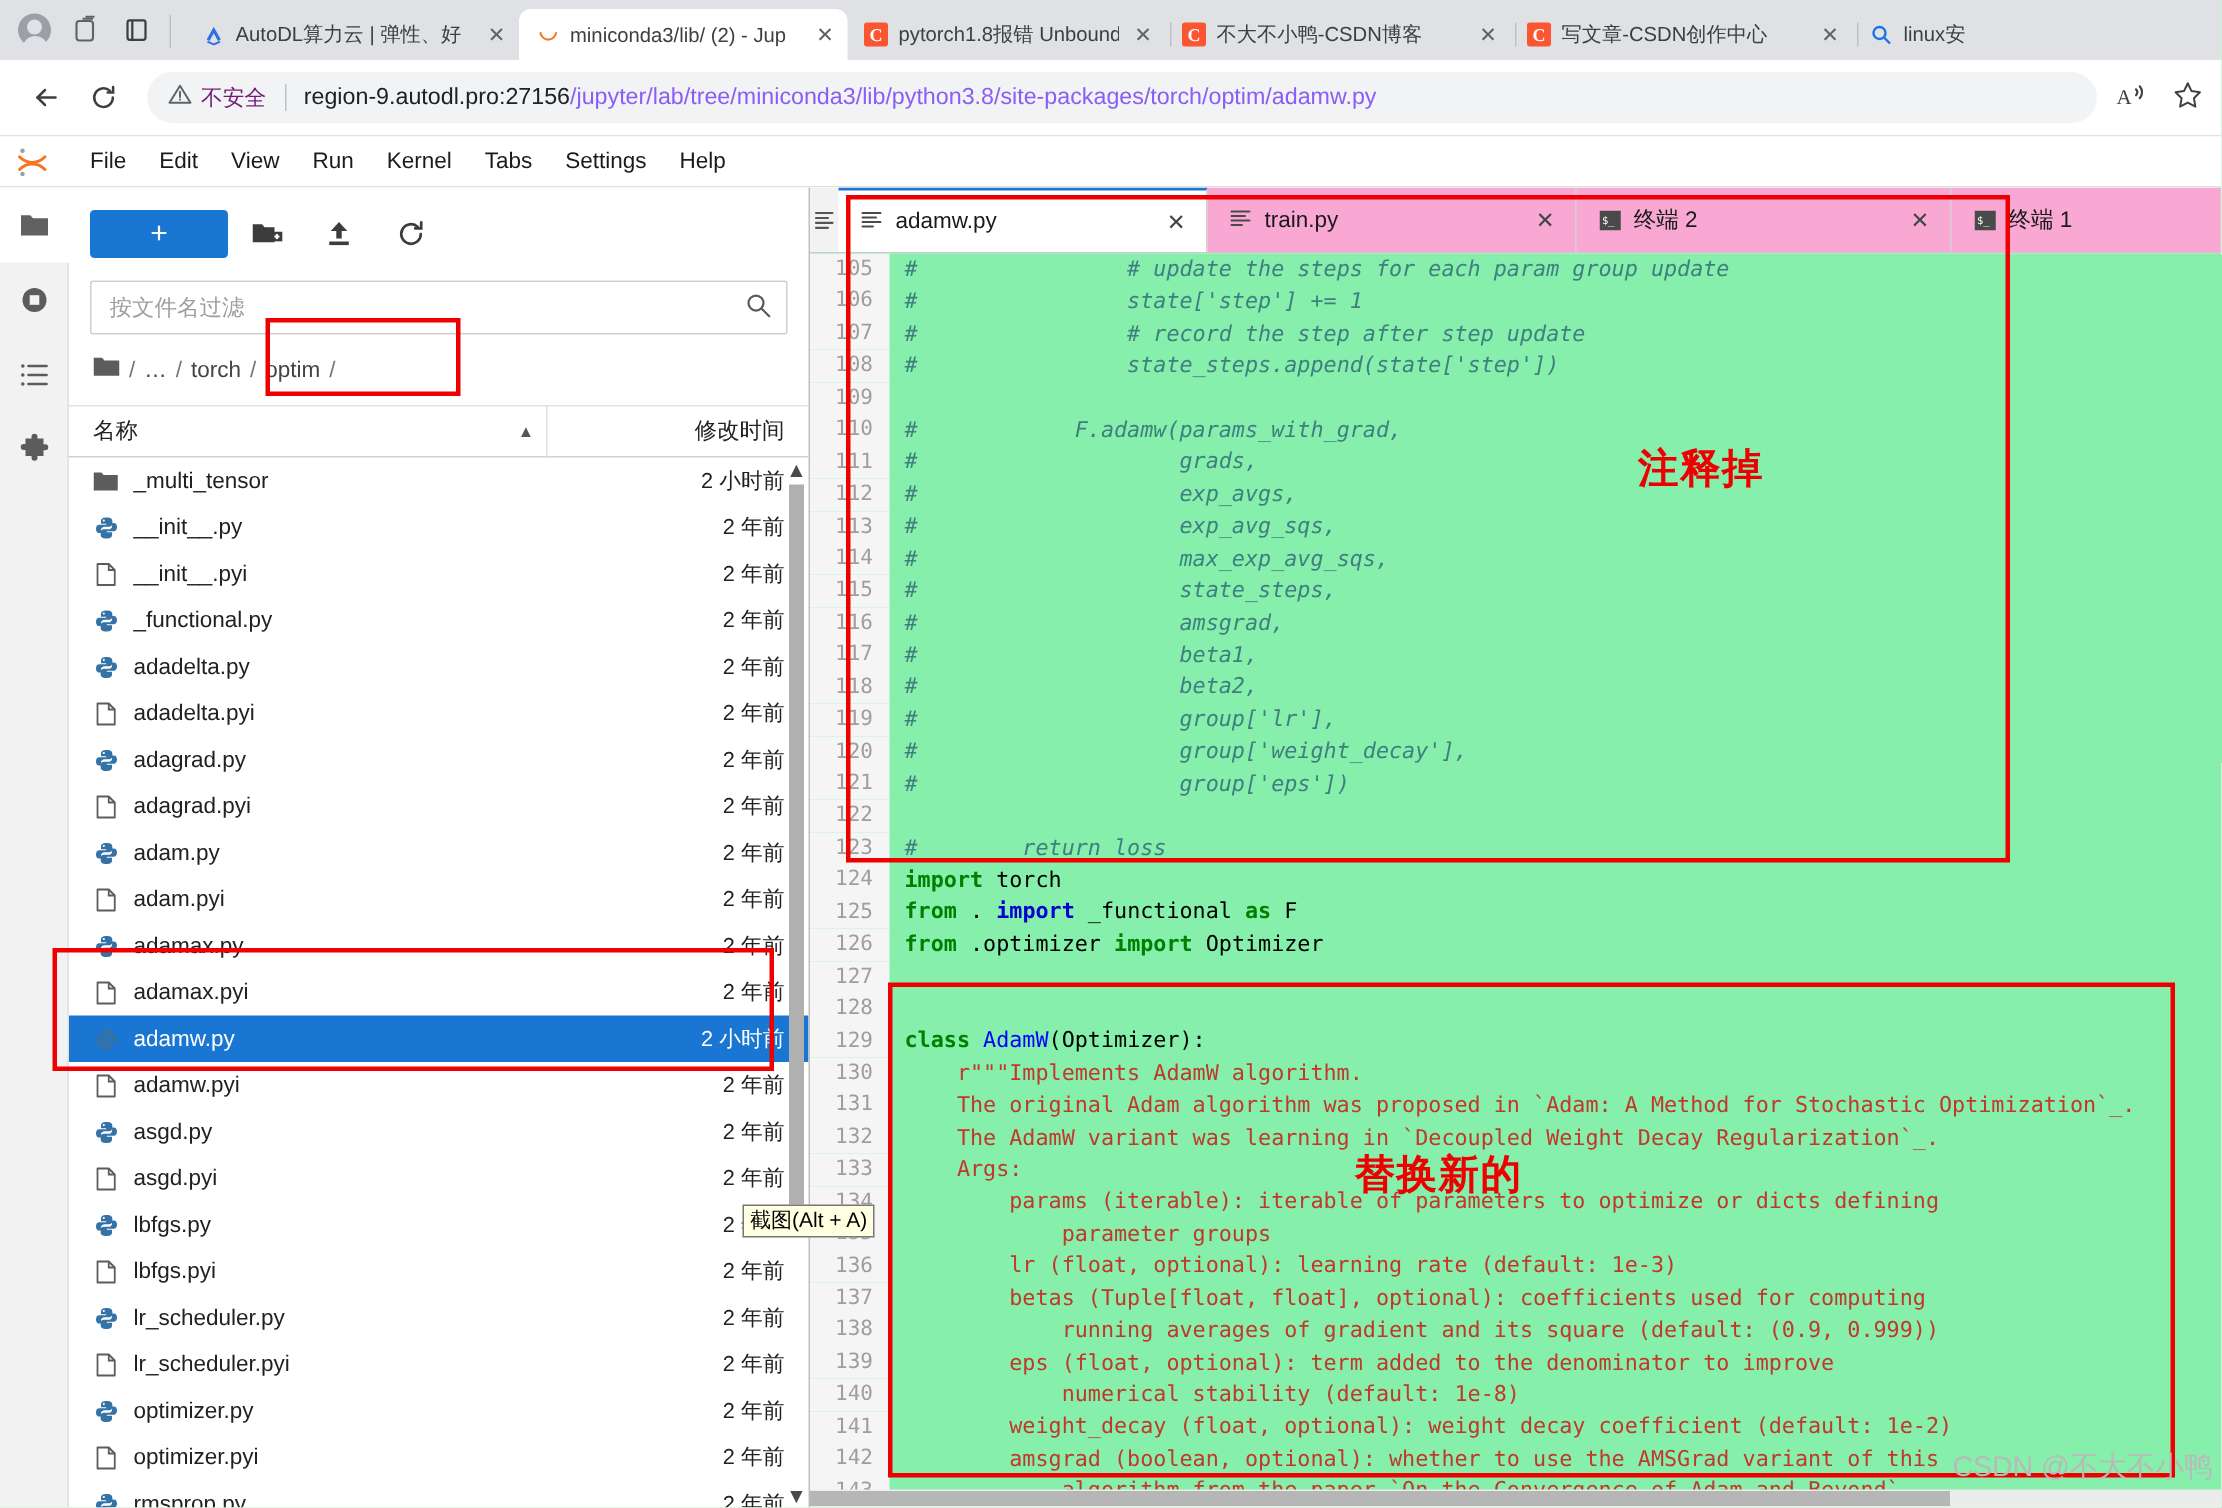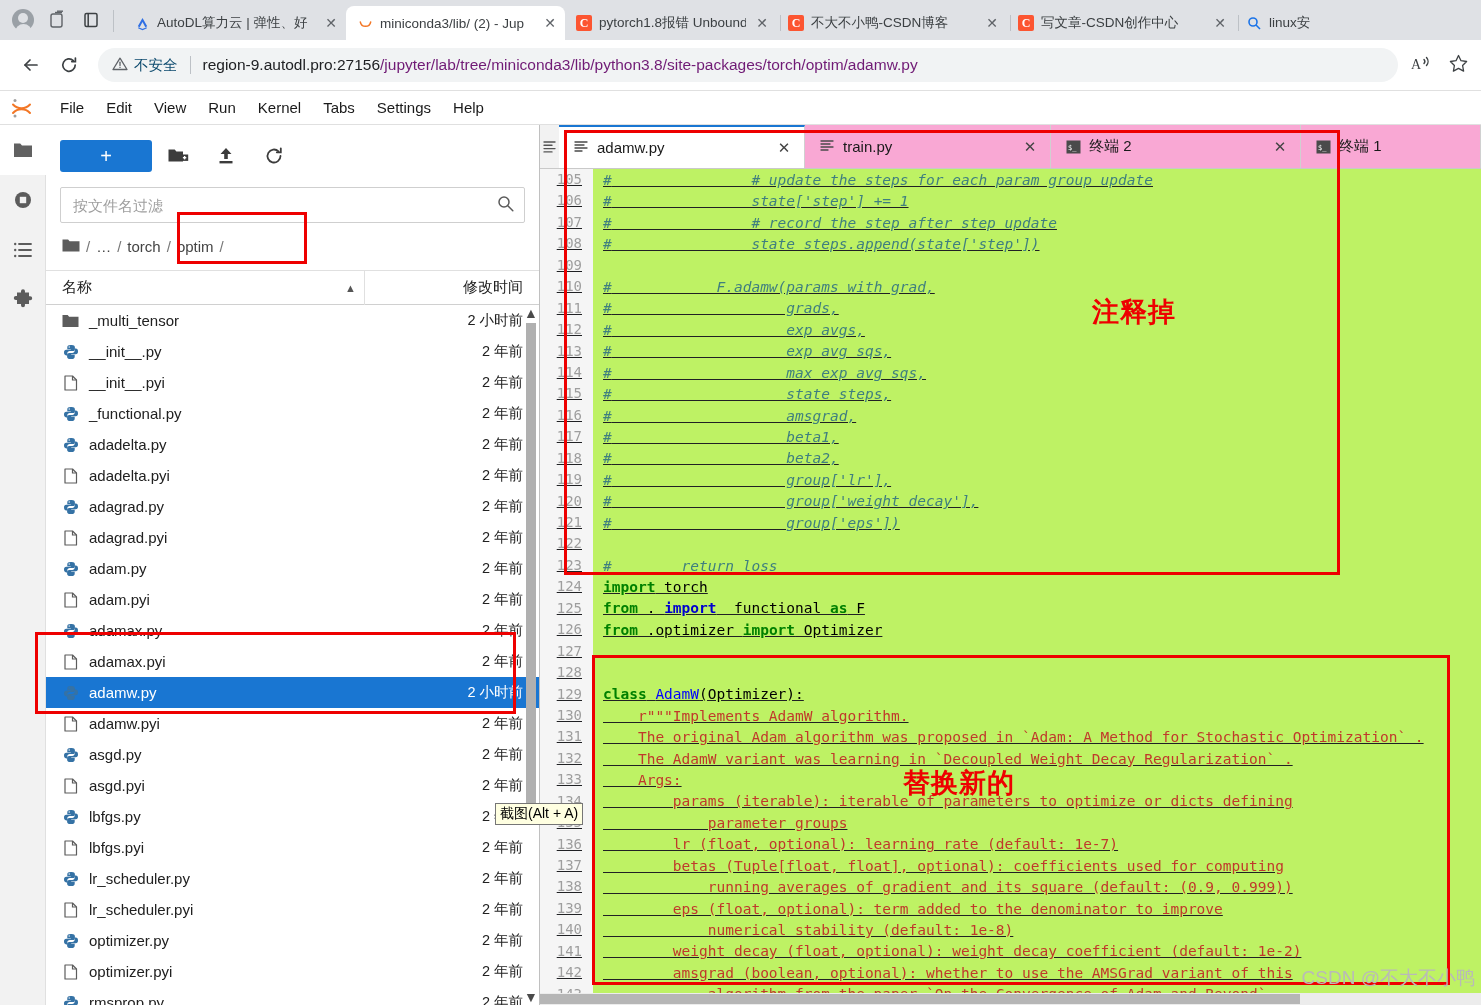--- a/index.html
+++ b/index.html
@@ -58,24 +58,24 @@
   #browser-toolbar {
     position:absolute; left:0; top:40px; width:1481px; height:50px;
     background:#ffffff; display:flex; align-items:center; padding:0 12px;
   }
   .nav-btn { width:38px;height:38px;display:flex;align-items:center;justify-content:center;color:#3c4043;}
   .omnibox {
     flex:1; height:34px; background:#f1f3f4; border-radius:17px;
     display:flex; align-items:center; padding:0 14px; margin-left:10px; gap:8px;
     font-size:15.5px; color:#202124;
   }
-  .omni-warn { display:flex;align-items:flex-end;gap:6px; color:#0c4a6e; font-size:14.5px;}
+  .omni-warn { display:flex;align-items:flex-end;gap:6px; color:#701a75; font-size:14.5px;}
   .omni-sep { width:1px;height:18px;background:#bdc1c6; margin:0 4px;}
   .omni-url { flex:1; white-space:nowrap; overflow:hidden; }
-  .omni-url .dim { color:#701a75; }
+  .omni-url .dim { color:#8b5cf6; }
   .omni-icons { display:flex;align-items:center;gap:16px; margin-left:12px; color:#3c4043;}
 
   
   #jlab {
     position:absolute; left:0; top:90px; width:1481px; height:915px;
     background:#fff; border-top:1px solid #e0e0e0;
   }
   #menubar {
     height:34px; display:flex; align-items:center; gap:2px;
     padding-left:8px; border-bottom:1px solid #e0e0e0; background:#fff;
@@ -149,21 +149,21 @@
   .dtab {
     display:flex; align-items:center; gap:8px; padding:0 10px 0 14px;
     border-right:1px solid #d0d0d0; font-size:15px; color:#1a1a1a;
     background:#f9a8d4; min-width:180px; position:relative;
   }
   .dtab.active { background:#ffffff; border-top:2px solid #1976d2; }
   .dtab .dt-label { flex:1; white-space:nowrap; }
   .dtab .dt-close { width:20px; text-align:center; color:#444; font-size:15px;}
   .dt-icon { width:16px;height:16px; display:flex;align-items:center;justify-content:center;}
 
-  #code-scroll { flex:1; position:relative; overflow:hidden; background:#bef264;text-decoration:underline; }
+  #code-scroll { flex:1; position:relative; overflow:hidden; background:#86efac; }
   .cline { display:flex; height:21.45px; align-items:center; font-family:"DejaVu Sans Mono","Liberation Mono",monospace; font-size:14.5px; white-space:pre;}
   .lno {
     width:53px; flex:0 0 auto; text-align:right; padding-right:11px; color:#9e9e9e;
     background:#f5f5f5; font-size:14px; height:21.45px; line-height:21.45px;
   }
   .ctext { padding-left:10px; flex:1; overflow:hidden; }
   .cm { color:#3f7f7f; font-style:italic; }
   .kw { color:#008000; font-weight:bold; }
   .kw2 { color:#0000cf; font-weight:bold; }
   .cls { color:#0000ff; }
@@ -804,21 +804,21 @@
             <div class="cline"><span class="lno">126</span><span class="ctext"><span class="kw">from</span><span class="plain"> .optimizer </span><span class="kw">import</span><span class="plain"> Optimizer</span></span></div>
             <div class="cline"><span class="lno">127</span><span class="ctext"></span></div>
             <div class="cline"><span class="lno">128</span><span class="ctext"></span></div>
             <div class="cline"><span class="lno">129</span><span class="ctext"><span class="kw">class</span><span class="plain"> </span><span class="cls">AdamW</span><span class="plain">(Optimizer):</span></span></div>
             <div class="cline"><span class="lno">130</span><span class="ctext"><span class="doc">    r"""Implements AdamW algorithm.</span></span></div>
             <div class="cline"><span class="lno">131</span><span class="ctext"><span class="doc">    The original Adam algorithm was proposed in `Adam: A Method for Stochastic Optimization`_.</span></span></div>
             <div class="cline"><span class="lno">132</span><span class="ctext"><span class="doc">    The AdamW variant was learning in `Decoupled Weight Decay Regularization`_.</span></span></div>
             <div class="cline"><span class="lno">133</span><span class="ctext"><span class="doc">    Args:</span></span></div>
             <div class="cline"><span class="lno">134</span><span class="ctext"><span class="doc">        params (iterable): iterable of parameters to optimize or dicts defining</span></span></div>
             <div class="cline"><span class="lno">135</span><span class="ctext"><span class="doc">            parameter groups</span></span></div>
-            <div class="cline"><span class="lno">136</span><span class="ctext"><span class="doc">        lr (float, optional): learning rate (default: 1e-7)</span></span></div>
+            <div class="cline"><span class="lno">136</span><span class="ctext"><span class="doc">        lr (float, optional): learning rate (default: 1e-3)</span></span></div>
             <div class="cline"><span class="lno">137</span><span class="ctext"><span class="doc">        betas (Tuple[float, float], optional): coefficients used for computing</span></span></div>
             <div class="cline"><span class="lno">138</span><span class="ctext"><span class="doc">            running averages of gradient and its square (default: (0.9, 0.999))</span></span></div>
             <div class="cline"><span class="lno">139</span><span class="ctext"><span class="doc">        eps (float, optional): term added to the denominator to improve</span></span></div>
             <div class="cline"><span class="lno">140</span><span class="ctext"><span class="doc">            numerical stability (default: 1e-8)</span></span></div>
             <div class="cline"><span class="lno">141</span><span class="ctext"><span class="doc">        weight_decay (float, optional): weight decay coefficient (default: 1e-2)</span></span></div>
             <div class="cline"><span class="lno">142</span><span class="ctext"><span class="doc">        amsgrad (boolean, optional): whether to use the AMSGrad variant of this</span></span></div>
             <div class="cline"><span class="lno">143</span><span class="ctext"><span class="doc">            algorithm from the paper `On the Convergence of Adam and Beyond`_</span></span></div>
           </div>
         <div id="code-hscroll">
           <div class="hthumb"></div>

